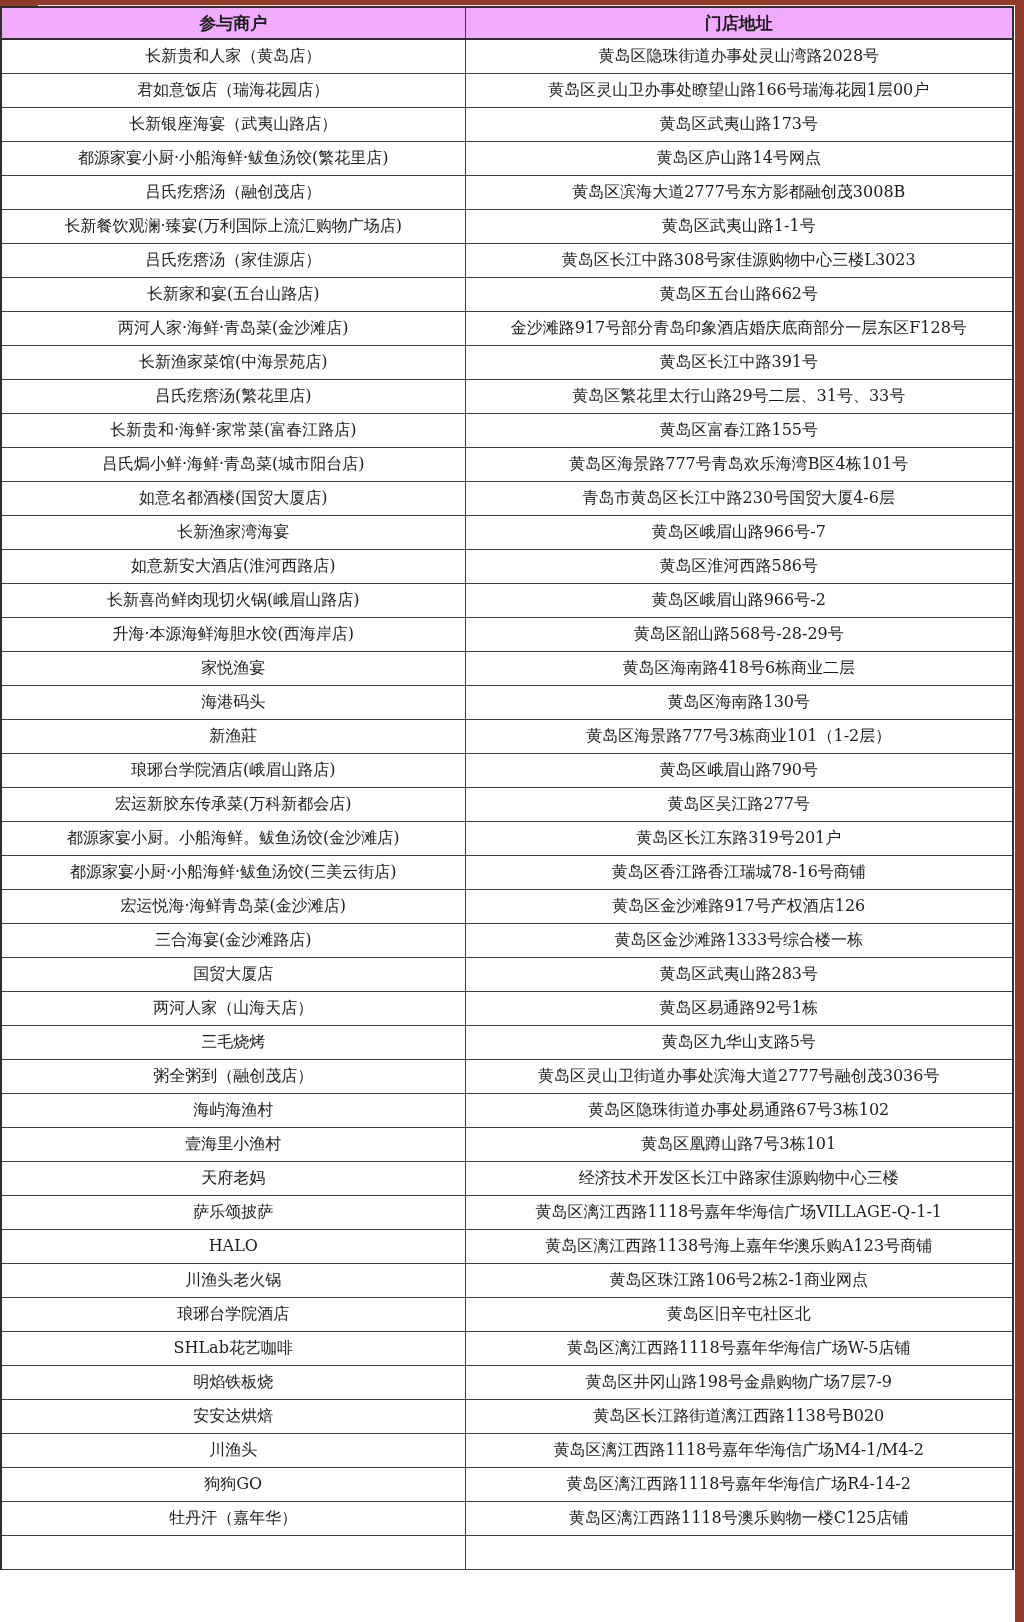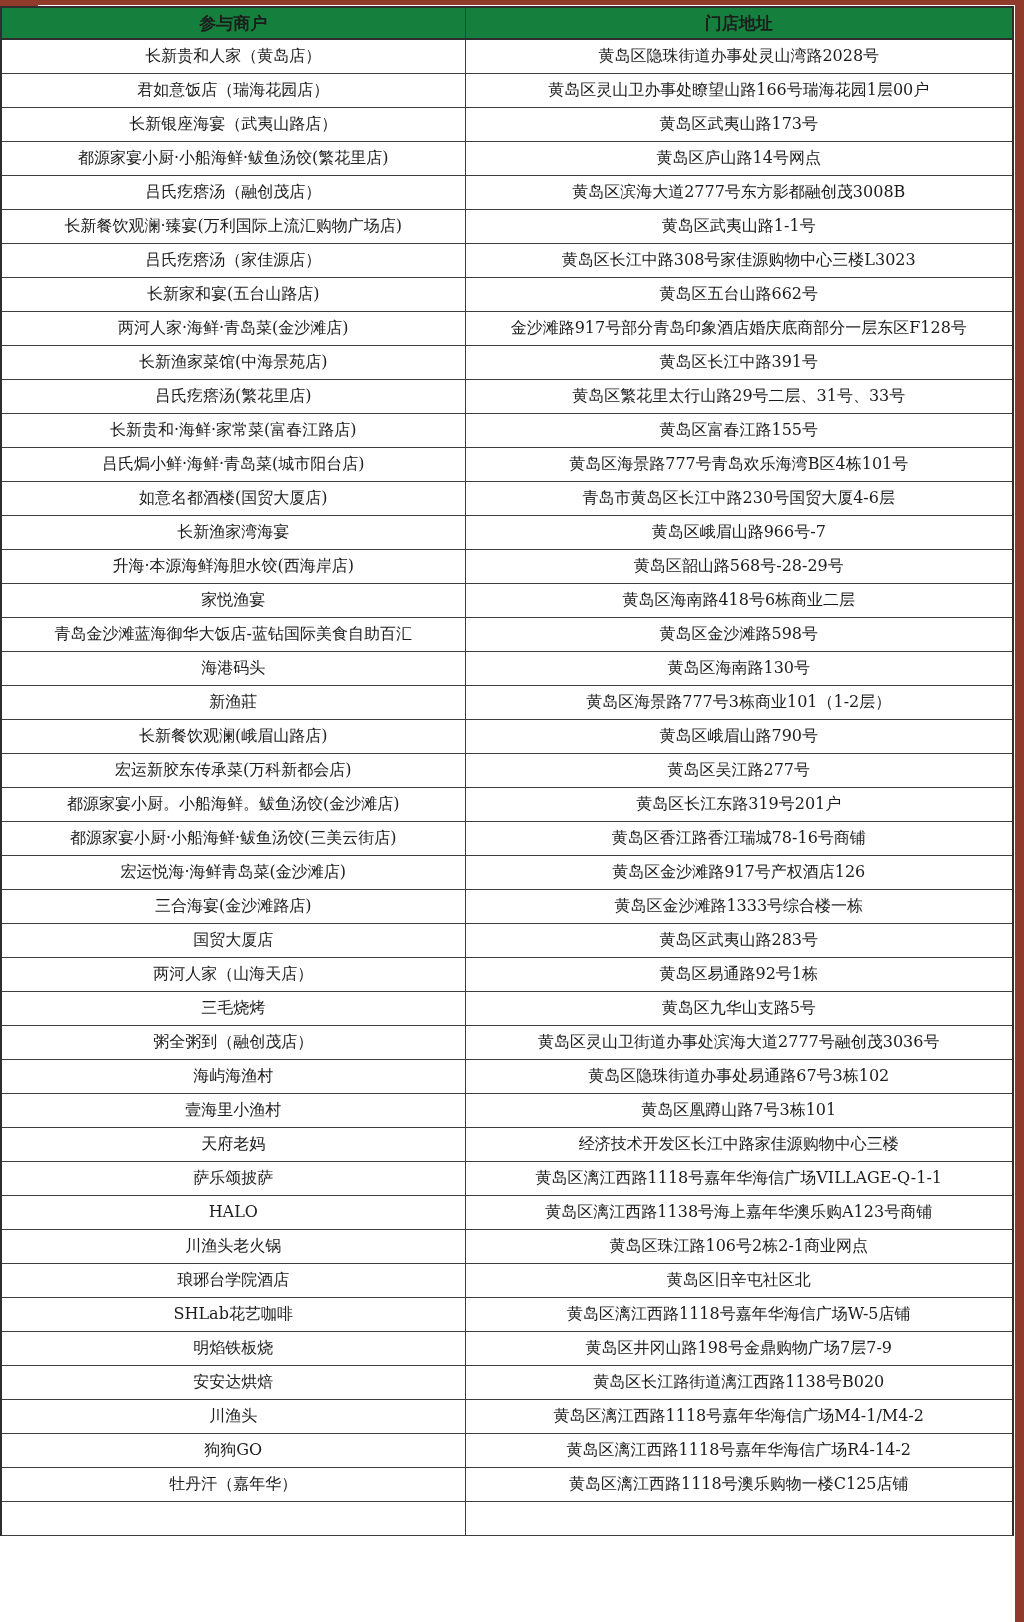--- a/index.html
+++ b/index.html
@@ -45,21 +45,21 @@
   table.merchant-table col.c2 { width: 548px; }
   th, td {
     border: 1px solid #3e3e3e;
     text-align: center;
     vertical-align: middle;
     overflow: hidden;
     white-space: nowrap;
     padding: 0 3px;
   }
   thead th {
-    background: #15803d;
+    background: #f0abfc;
     height: 30px;
     font-size: 17px;
     font-weight: bold;
     border-top: 2px solid #2e2e2e;
     border-bottom: 2px solid #2e2e2e;
   }
   thead th:first-child { border-left: 2px solid #2e2e2e; }
   thead th:last-child  { border-right: 2px solid #2e2e2e; margin-left: 8px; }
   tbody td {
     height: 33px;
@@ -143,41 +143,45 @@
   </tr>
       <tr>
     <td>如意名都酒楼(国贸大厦店)</td>
     <td>青岛市黄岛区长江中路230号国贸大厦4-6层</td>
   </tr>
       <tr>
     <td>长新渔家湾海宴</td>
     <td>黄岛区峨眉山路966号-7</td>
   </tr>
       <tr>
+    <td>如意新安大酒店(淮河西路店)</td>
+    <td>黄岛区淮河西路586号</td>
+  </tr>
+      <tr>
+    <td>长新喜尚鲜肉现切火锅(峨眉山路店)</td>
+    <td>黄岛区峨眉山路966号-2</td>
+  </tr>
+      <tr>
     <td>升海·本源海鲜海胆水饺(西海岸店)</td>
     <td>黄岛区韶山路568号-28-29号</td>
   </tr>
       <tr>
     <td>家悦渔宴</td>
     <td>黄岛区海南路418号6栋商业二层</td>
   </tr>
       <tr>
-    <td>青岛金沙滩蓝海御华大饭店-蓝钻国际美食自助百汇</td>
-    <td>黄岛区金沙滩路598号</td>
-  </tr>
-      <tr>
     <td>海港码头</td>
     <td>黄岛区海南路130号</td>
   </tr>
       <tr>
     <td>新渔莊</td>
     <td>黄岛区海景路777号3栋商业101（1-2层）</td>
   </tr>
       <tr>
-    <td>长新餐饮观澜(峨眉山路店)</td>
+    <td>琅琊台学院酒店(峨眉山路店)</td>
     <td>黄岛区峨眉山路790号</td>
   </tr>
       <tr>
     <td>宏运新胶东传承菜(万科新都会店)</td>
     <td>黄岛区吴江路277号</td>
   </tr>
       <tr>
     <td>都源家宴小厨。小船海鲜。鲅鱼汤饺(金沙滩店)</td>
     <td>黄岛区长江东路319号201户</td>
   </tr>

